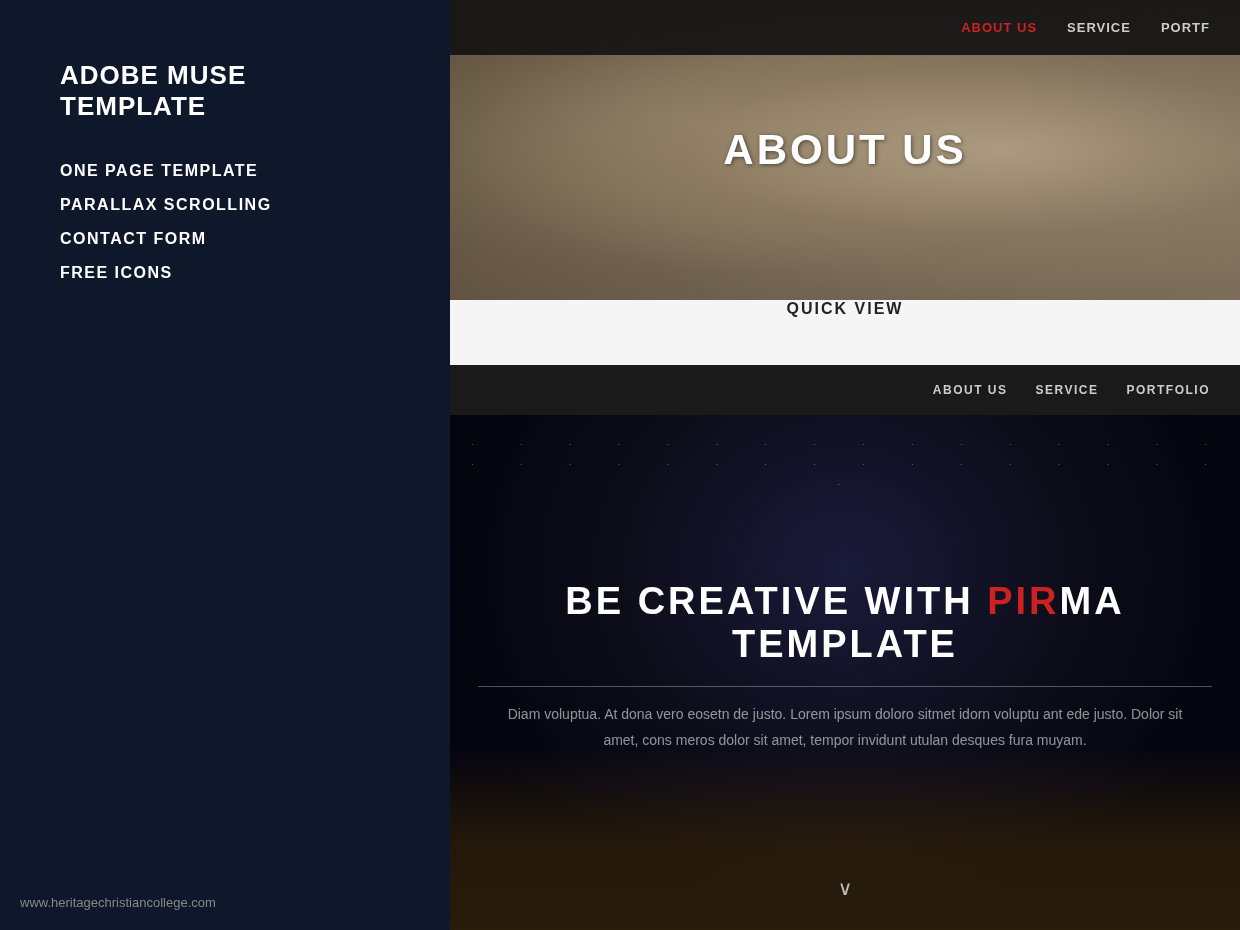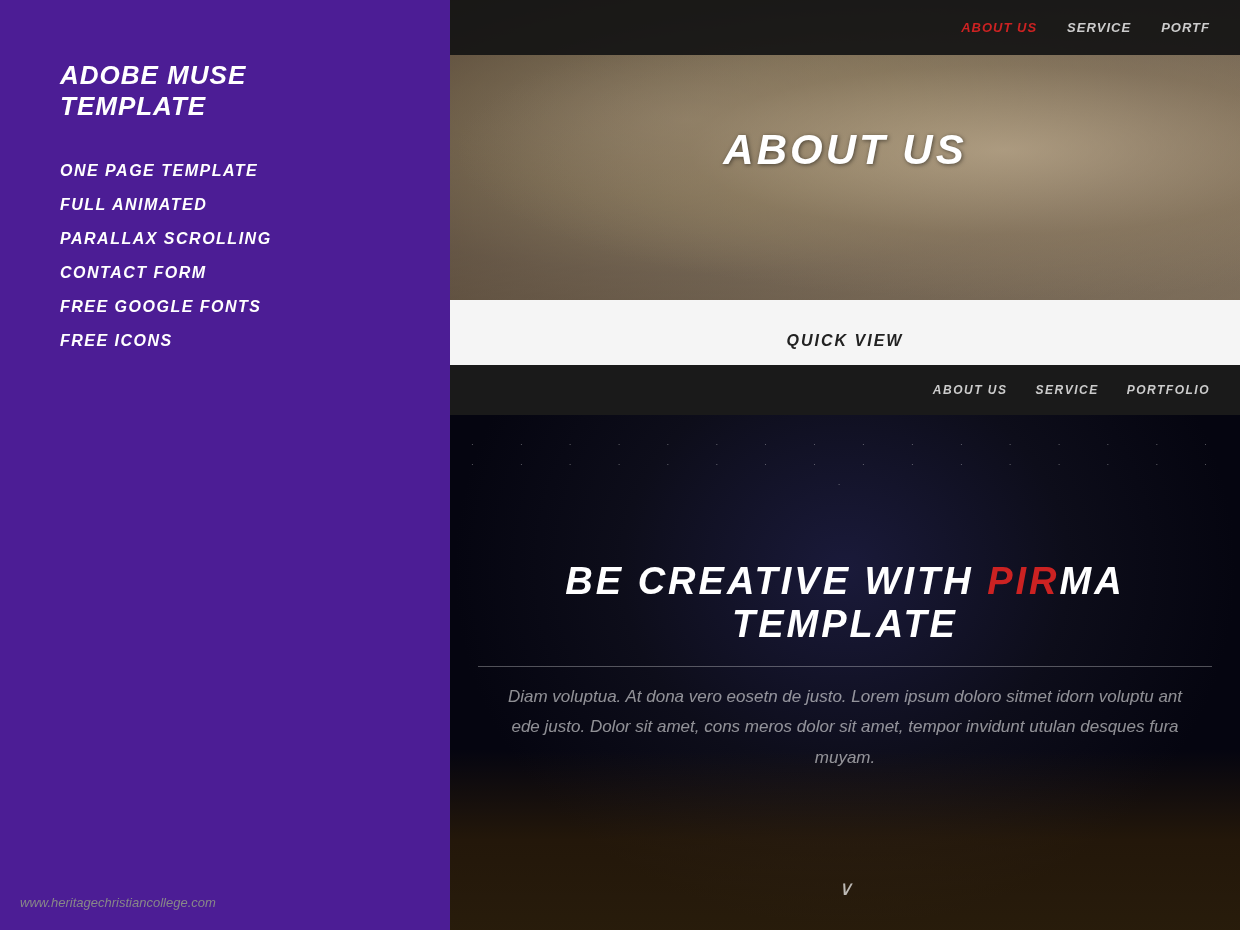--- a/index.html
+++ b/index.html
@@ -1,31 +1,31 @@
 <!DOCTYPE html>
 <html><head>
   <meta charset="utf-8">
   <style>
-    * { margin: 0; padding: 0; box-sizing: border-box; font-style: italic; }
+    * { margin: 0; padding: 0; box-sizing: border-box; }
     body {
       width: 1240px;
       height: 930px;
       overflow: hidden;
       font-family: Arial, sans-serif;
       background: #2a2a2a;
     }
 
     
     .left-panel {
       position: absolute;
       left: 0;
       top: 0;
       width: 450px;
       height: 930px;
-      background: #4c1d95;
+      background: #0f172a;
       padding: 60px 60px;
       z-index: 10;
     }
 
     .left-panel .main-title {
       font-size: 26px;
       font-weight: bold;
       color: #ffffff;
       letter-spacing: 1px;
       margin-bottom: 40px;
@@ -138,21 +138,20 @@
 
     
     .quick-view-bar {
       position: absolute;
       top: 300px;
       left: 0;
       width: 100%;
       height: 81px;
       background: #f5f5f5;
       display: flex;
-      align-items: center;
       justify-content: center;
       z-index: 15;
     }
 
     .quick-view-bar span {
       font-size: 16px;
       font-weight: bold;
       letter-spacing: 2px;
       color: #222;
       text-transform: uppercase;
@@ -252,21 +251,21 @@
     .hero-dark-title .highlight-ir { color: #cc2222; }
 
     .hero-divider {
       width: 100%;
       height: 1px;
       background: rgba(255,255,255,0.3);
       margin: 15px 0;
     }
 
     .hero-dark-subtitle {
-      font-size: 17px;
+      font-size: 14px;
       color: rgba(255,255,255,0.55);
       line-height: 1.8;
       max-width: 700px;
       margin: 12px auto;
     }
 
     .scroll-arrow {
       position: absolute;
       bottom: 30px;
       left: 50%;
@@ -277,24 +276,22 @@
     }
   </style>
 </head>
 <body>
 
 <div class="left-panel">
   <div class="main-title">ADOBE MUSE TEMPLATE</div>
   <ul class="feature-list">
 
   <li>ONE PAGE TEMPLATE</li>
-      <li>FULL ANIMATED</li>
       <li>PARALLAX SCROLLING</li>
       <li>CONTACT FORM</li>
-      <li>FREE GOOGLE FONTS</li>
       <li>FREE ICONS</li>
     </ul>
   <div class="watermark">www.heritagechristiancollege.com</div>
 </div>
 
 <div class="right-panel">
 
   <nav class="top-nav">
 
   <a href="#" class="active">ABOUT US</a>

